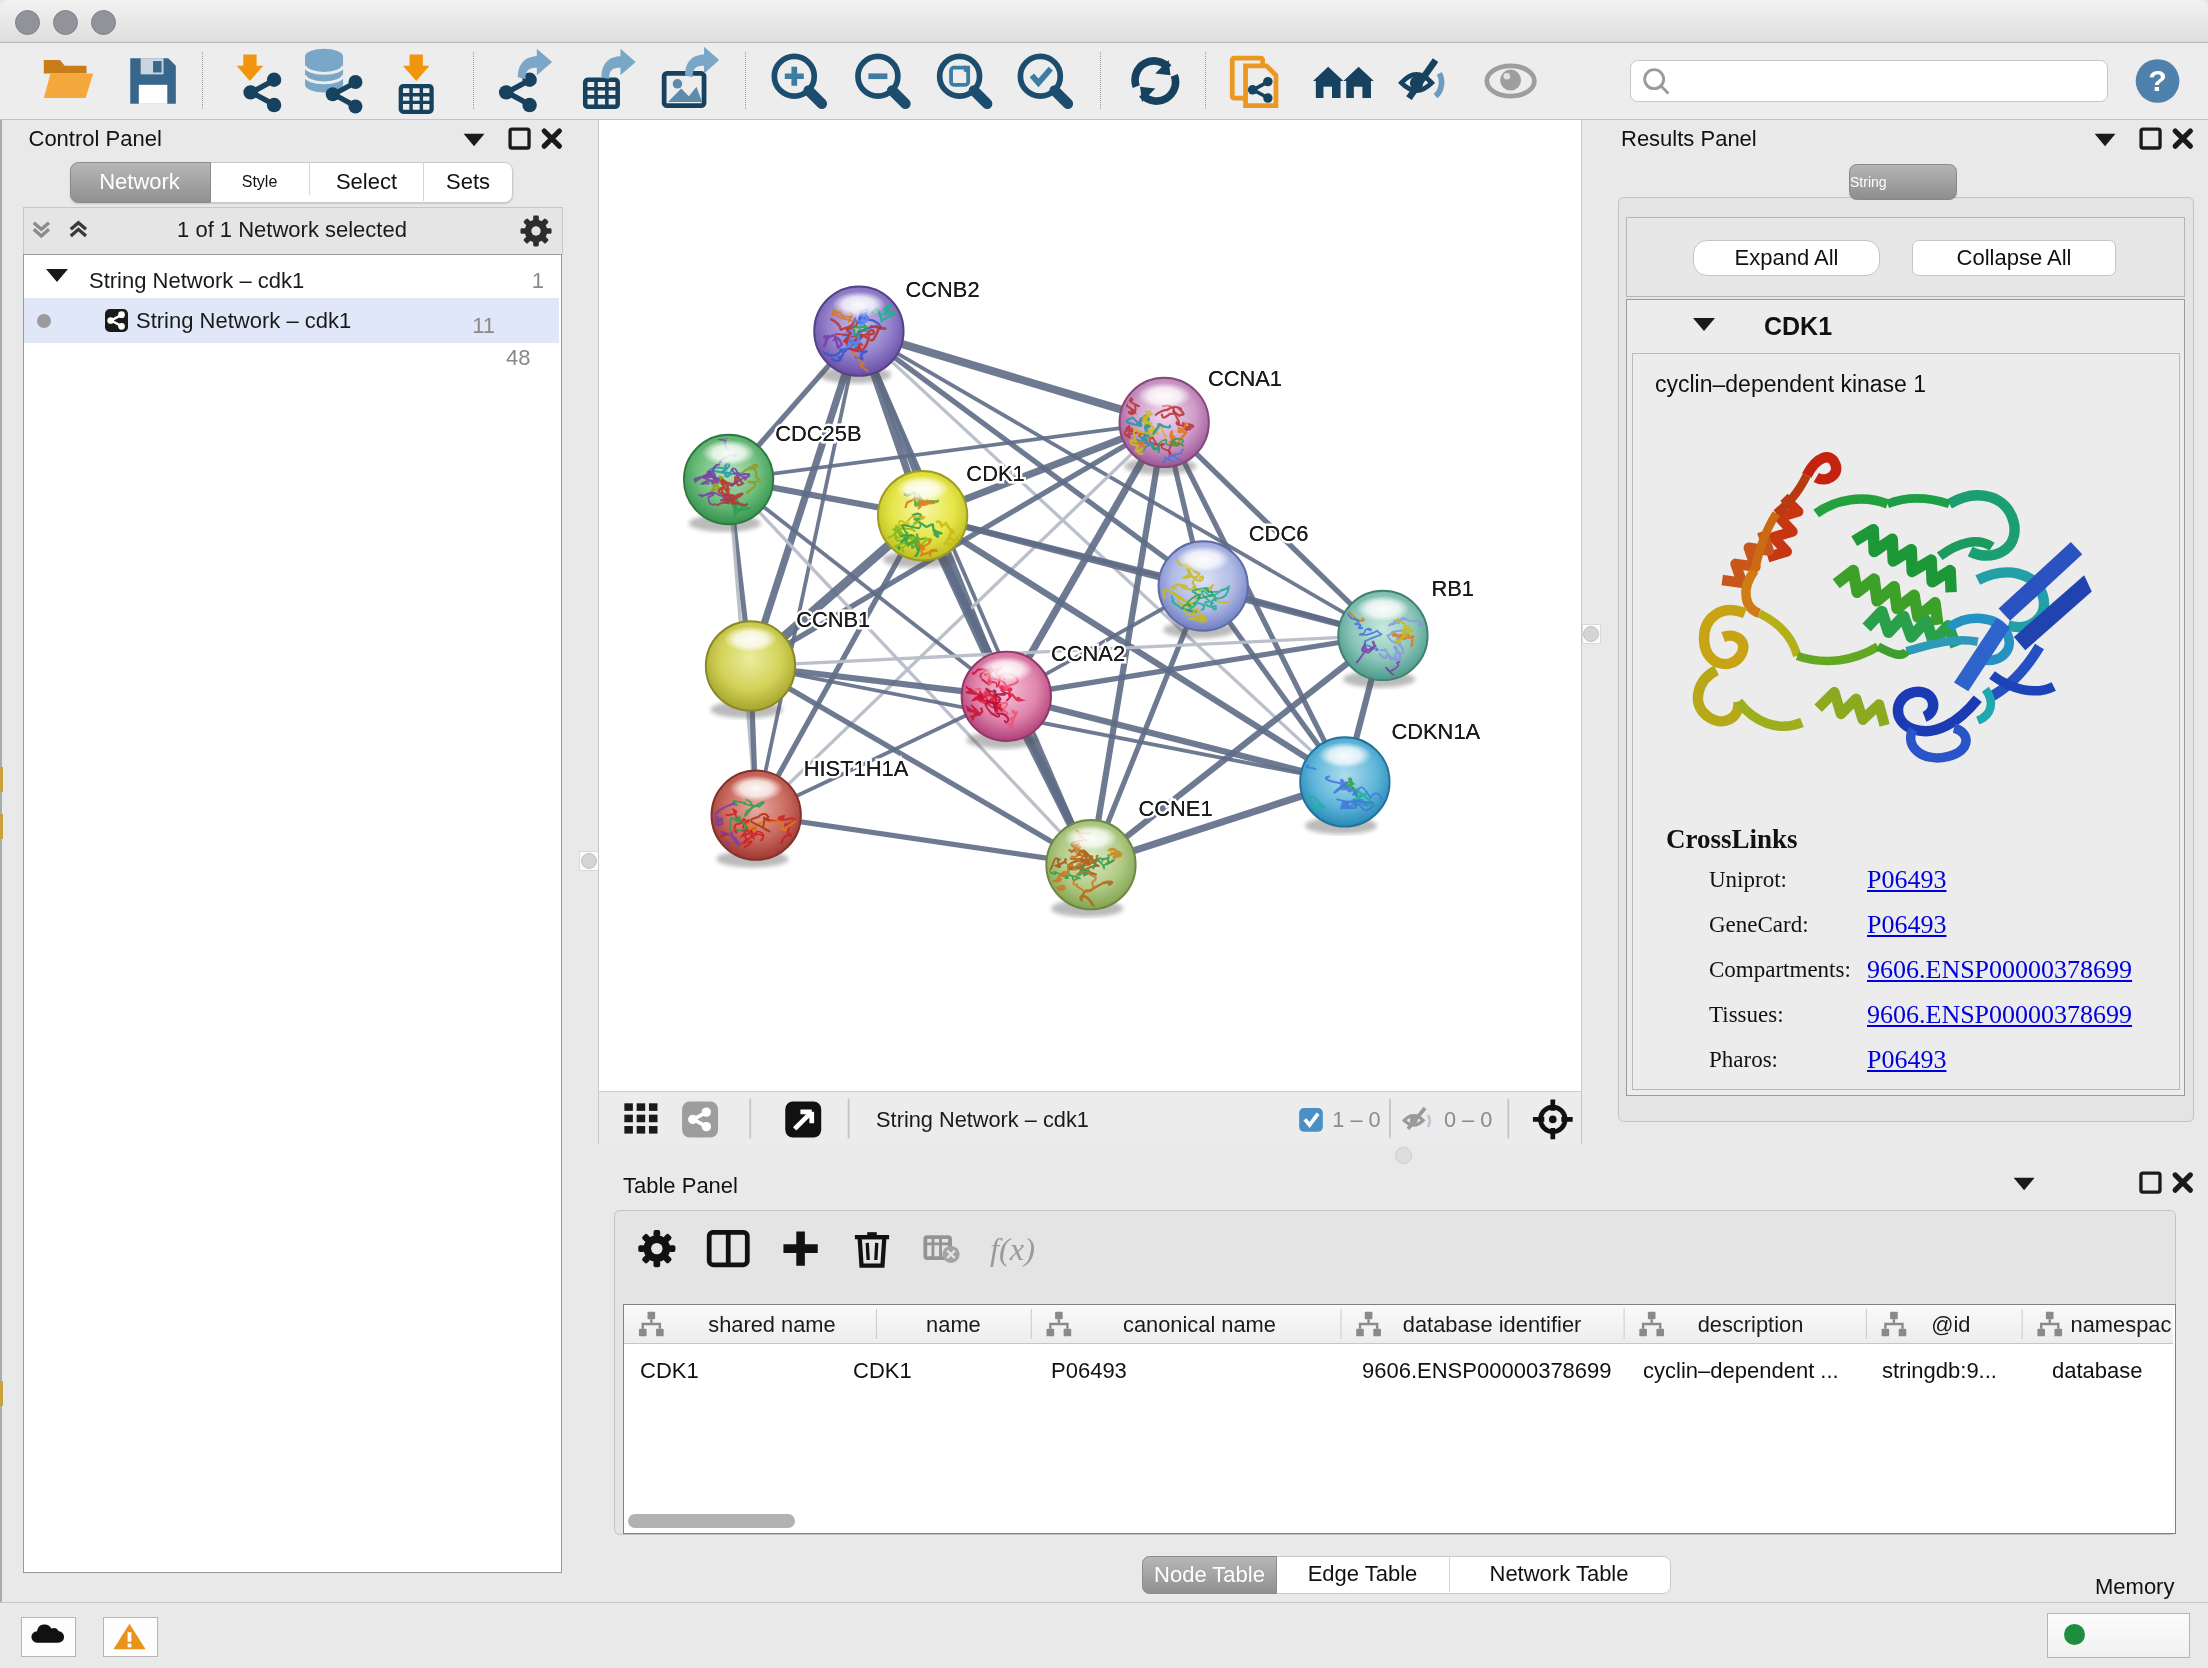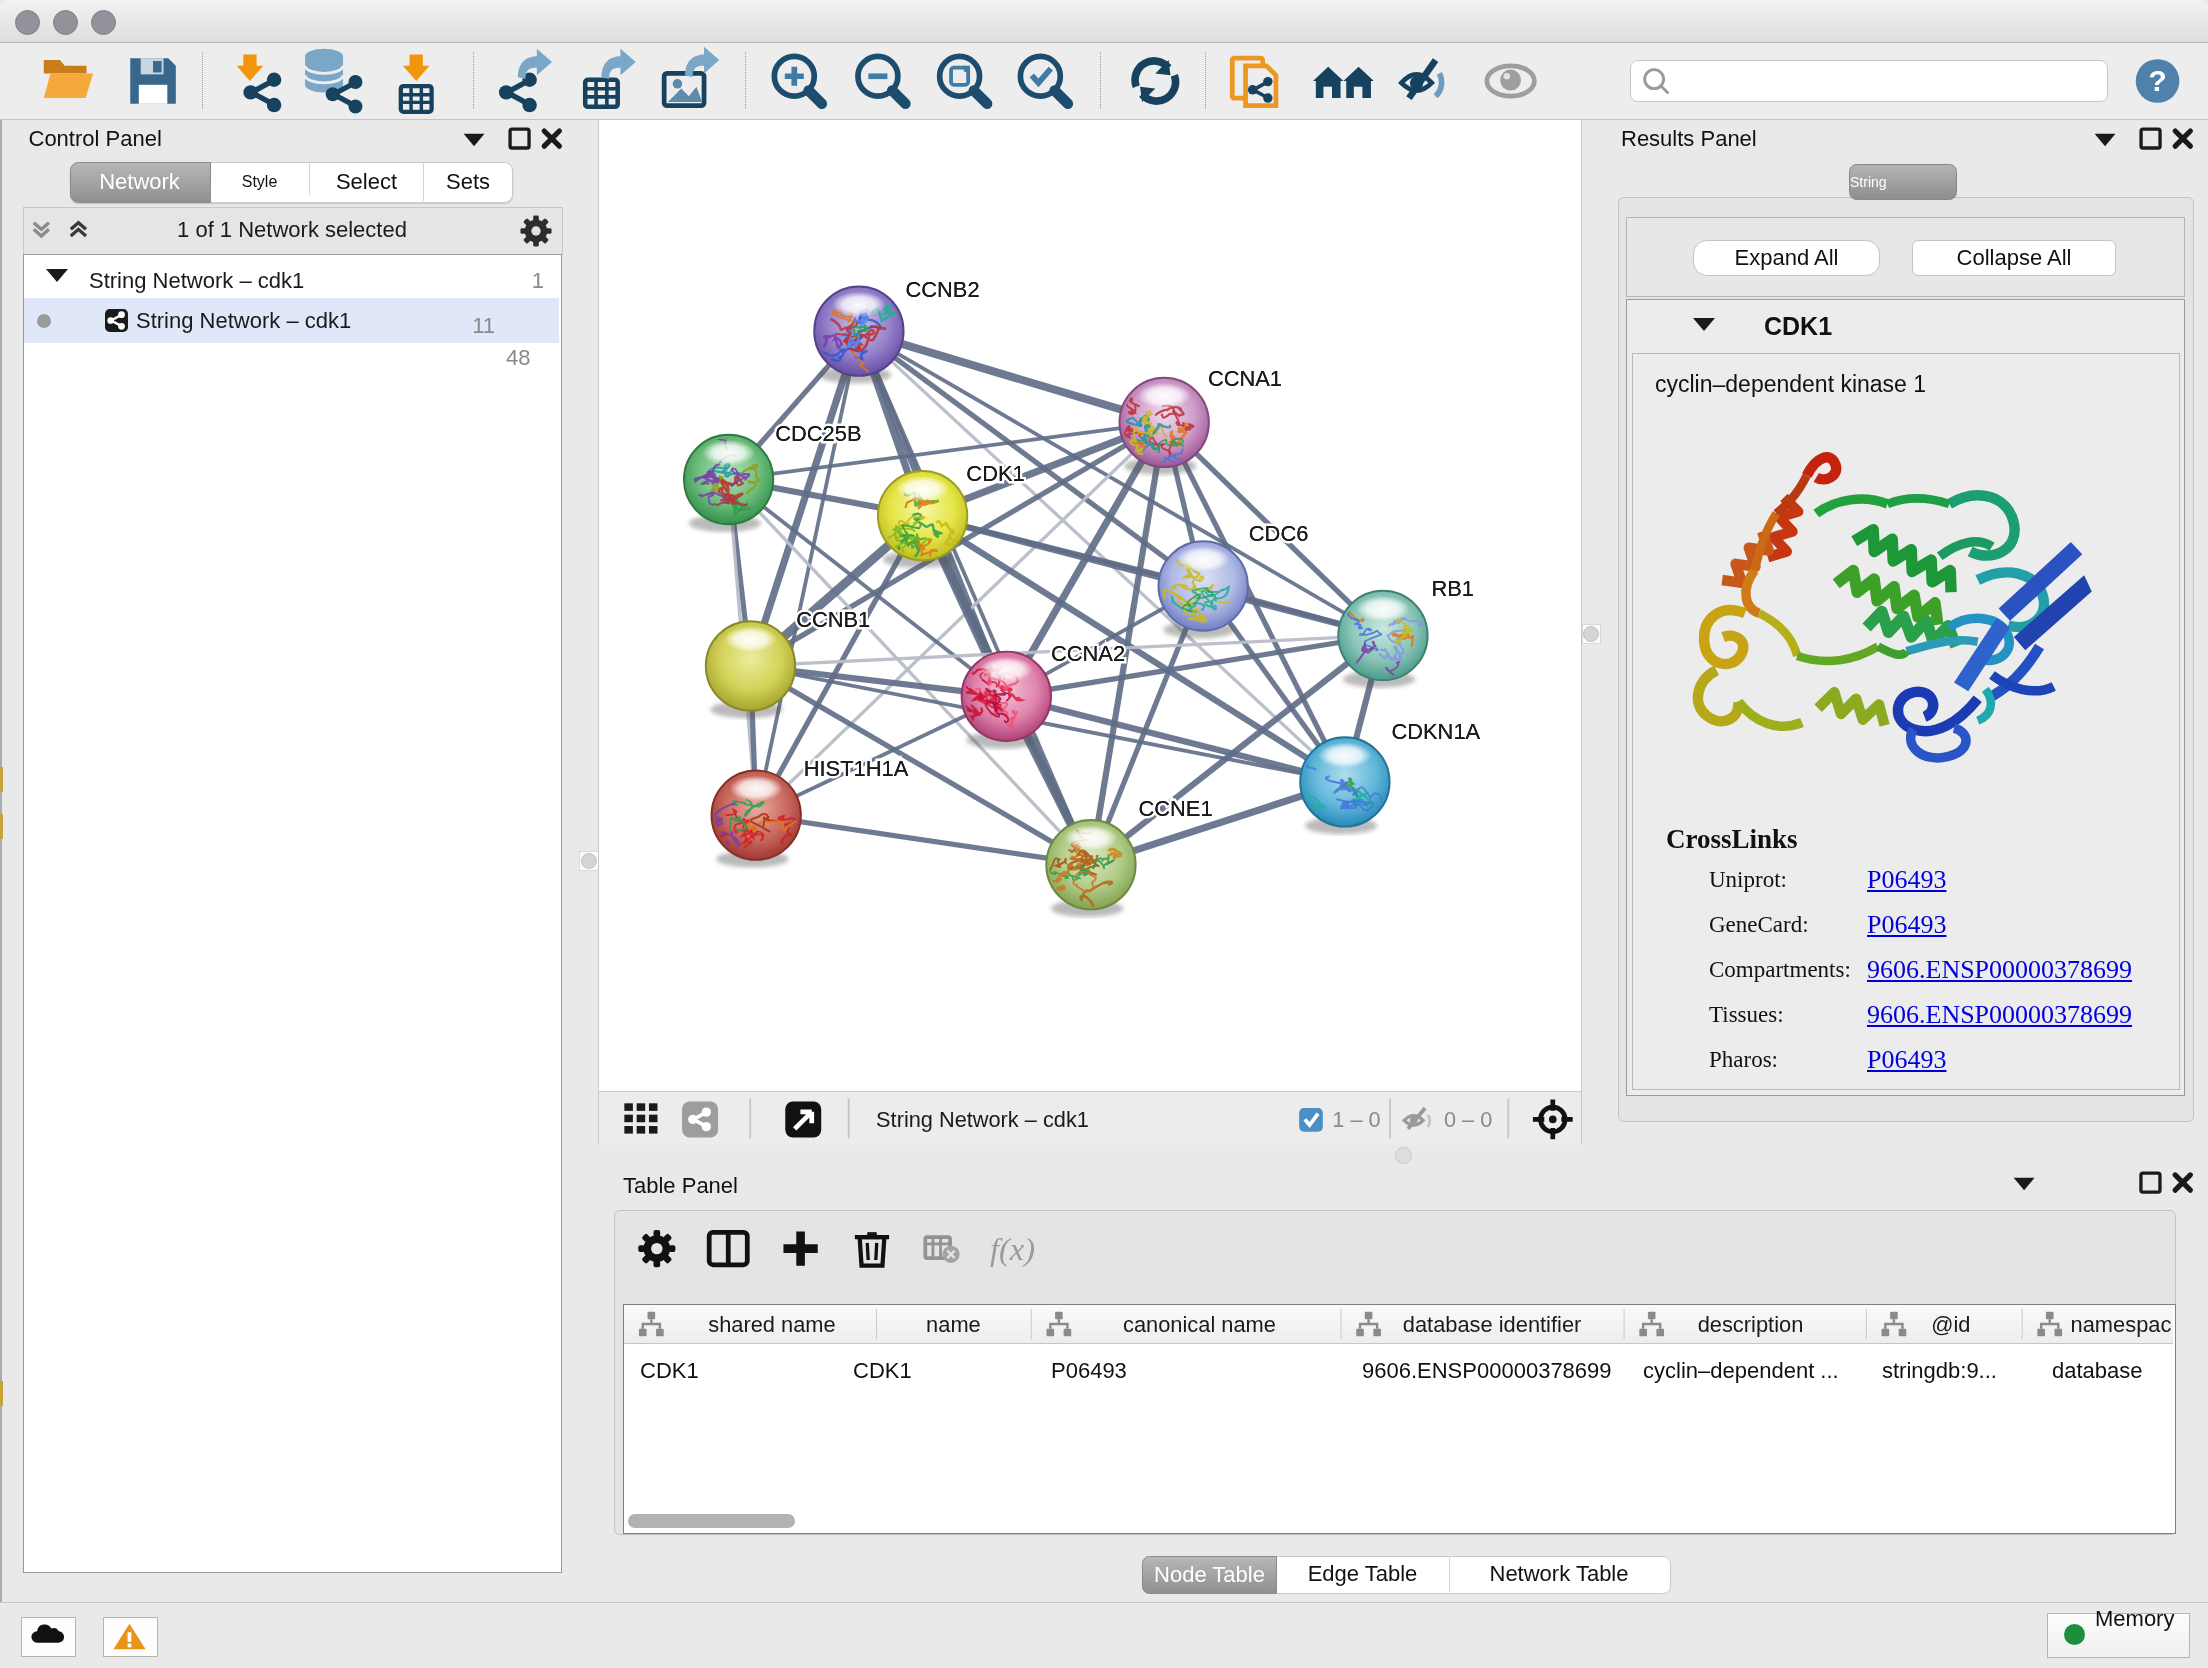--- a/index.html
+++ b/index.html
@@ -835,14 +835,14 @@
   <path d="M17,27 a6,6 0 0 1 0-12 a8,8 0 0 1 15-3 a6.5,6.5 0 0 1 8,3 a6,6 0 0 1 -1,12 Z" fill="#111"></path>
 </svg>
 <div class="btn" style="left:103px;top:1617px;width:53px;height:38px;"></div>
 <svg class="abs" style="left:103px;top:1617px;" width="53" height="38" viewBox="0 0 56 40">
   <path d="M28,7 L45,34 L11,34 Z" fill="#e8941a"></path>
   <rect x="26" y="16" width="4" height="10" fill="#ffffff"></rect>
   <rect x="26" y="28" width="4" height="4" fill="#ffffff"></rect>
 </svg>
 <div class="btn" style="left:2047px;top:1613px;width:141px;height:43px;background:linear-gradient(#fcfcfc,#f0f0f0);"></div>
 <div class="abs" style="left:2064px;top:1624px;width:21px;height:21px;border-radius:50%;background:#1e8e3e;"></div>
-<div class="abs" style="left:2095px;top:1574px;font-size:22px;color:#111;margin-top:32px;">Memory</div>
+<div class="abs" style="left:2095px;top:1574px;font-size:22px;color:#111;">Memory</div>
 
 
 </body></html>

